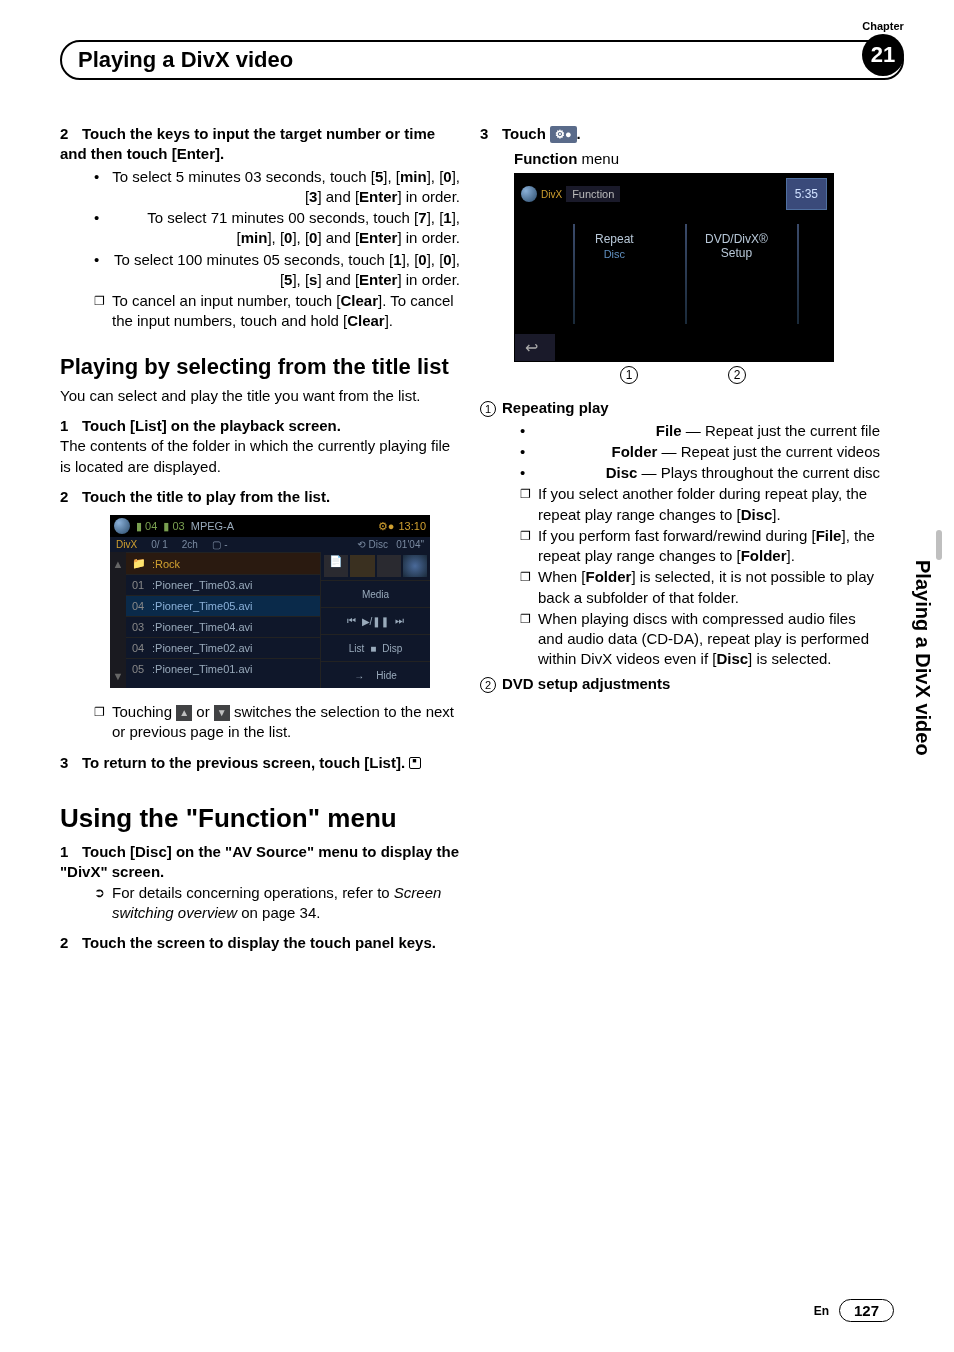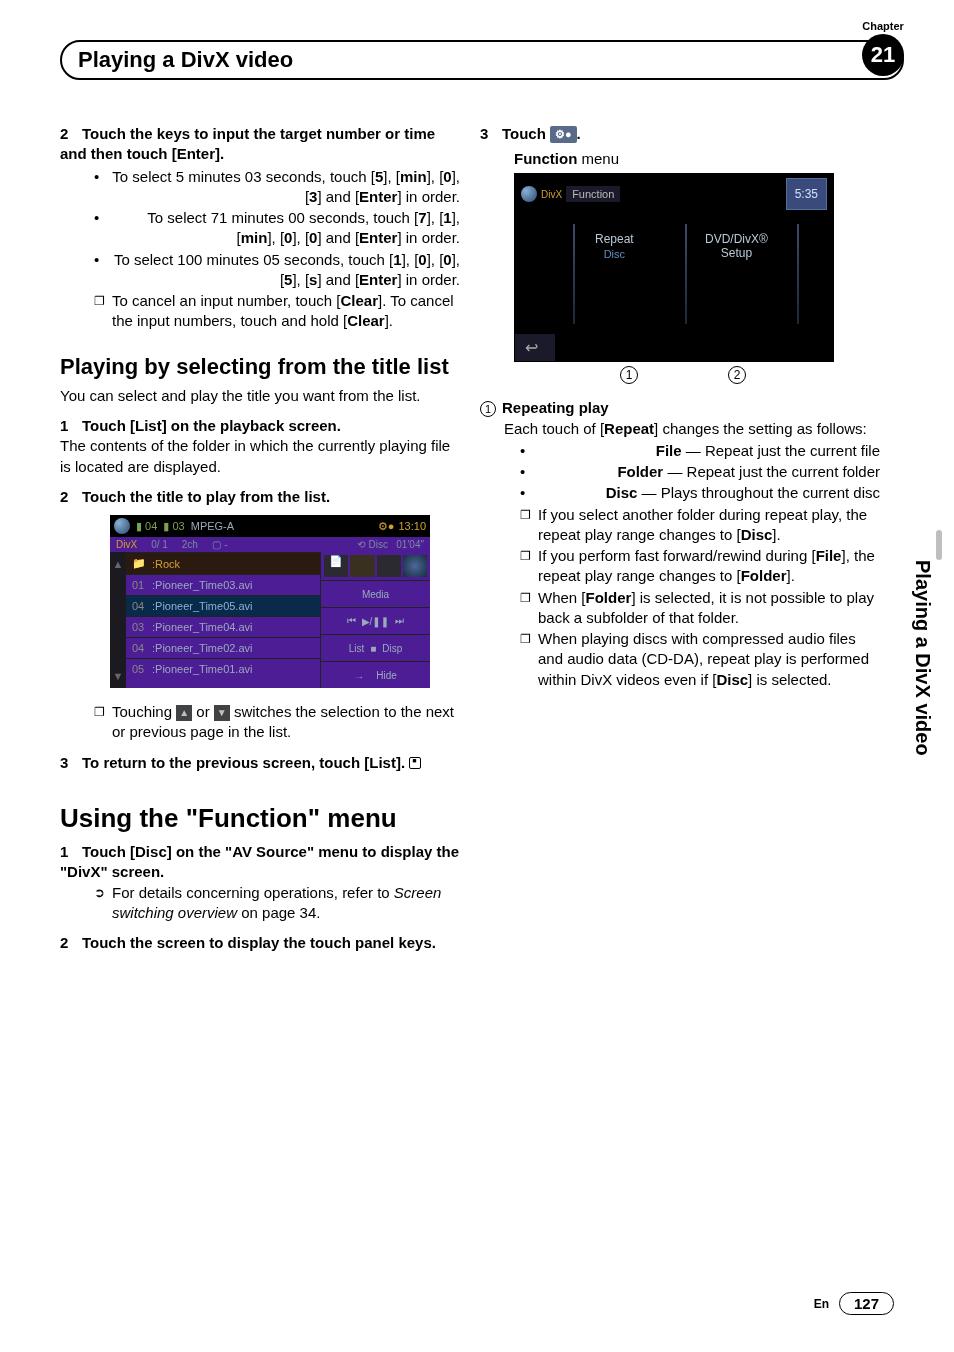--- a/index.html
+++ b/index.html
@@ -151,21 +151,21 @@
   .func-markers { display:flex; gap:90px; margin-left:140px; margin-top:4px; font-size:14px;}
   .func-markers span { display:inline-block; border:1px solid #000; border-radius:50%; width:18px; height:18px; text-align:center; line-height:16px; font-size:12px;}
 
   .circled { display:inline-block; border:1px solid #000; border-radius:50%; width:16px; height:16px; text-align:center; line-height:14px; font-size:11px; margin-right:6px;}
 
   
   .list-shot {
     margin-left: 50px;
     margin-top: 8px;
     width: 320px;
-    background:#4c1d95;
+    background:#0f172a;
     color:#9ab;
     font-size:11px;
   }
   .ls-top { display:flex; align-items:center; background:#000; padding:3px 4px; gap:6px;}
   .ls-top .seg { color:#7aa050; }
   .ls-top .icon { color:#d0a030; }
   .ls-top .time { margin-left:auto; color:#d0a030; display:flex; gap:4px;}
   .ls-sub { display:flex; padding:2px 6px; font-size:10px; color:#7a8aa0; gap:14px;}
   .ls-sub .r { margin-left:auto; }
   .ls-main { display:flex; }
@@ -196,21 +196,21 @@
     top: 530px;
     width: 6px;
     height: 30px;
     background:#bfbfbf;
     border-radius:3px;
   }
 
   
   .footer {
     position:absolute;
-    bottom: 37px;
+    bottom: 30px;
     right: 60px;
     display:flex;
     align-items:center;
     gap:10px;
   }
   .footer-lang { font-size:12px; font-weight:bold; }
   .footer-page {
     border:1.5px solid #000;
     border-radius: 14px;
     padding: 2px 14px;
@@ -358,32 +358,32 @@
         </div>
       </div>
       <div class="func-back">↩</div>
     </div>
     <div class="func-markers">
       <span>1</span>
       <span>2</span>
     </div>
 
     <p class="body-text" style="margin-top:14px"><span class="circled">1</span><span class="b">Repeating play</span></p>
-    <p class="body-text" style="margin-left:24px"><span>Each touch of [</span><span class="b">Repeat</span><span>] changes the setting as follows:</span></p>
     <ul class="bullets" style="padding-left:40px">
       <li><span class="b">File</span><span> — Repeat just the current file</span></li>
-      <li><span class="b">Folder</span><span> — Repeat just the current folder</span></li>
+      <li><span class="b">Folder</span><span> — Repeat just the current videos</span></li>
       <li><span class="b">Disc</span><span> — Plays throughout the current disc</span></li>
     </ul>
     <ul class="note-list" style="padding-left:40px">
       <li><span>If you select another folder during repeat play, the repeat play range changes to [</span><span class="b">Disc</span><span>].</span></li>
       <li><span>If you perform fast forward/rewind during [</span><span class="b">File</span><span>], the repeat play range changes to [</span><span class="b">Folder</span><span>].</span></li>
       <li><span>When [</span><span class="b">Folder</span><span>] is selected, it is not possible to play back a subfolder of that folder.</span></li>
       <li><span>When playing discs with compressed audio files and audio data (CD-DA), repeat play is performed within DivX videos even if [</span><span class="b">Disc</span><span>] is selected.</span></li>
     </ul>
 
+    <p class="body-text" style="margin-top:4px"><span class="circled">2</span><span class="b">DVD setup adjustments</span></p>
   </div>
 </div>
 
 <div class="footer">
   <span class="footer-lang">En</span>
   <span class="footer-page">127</span>
 </div>
 
 </body></html>

